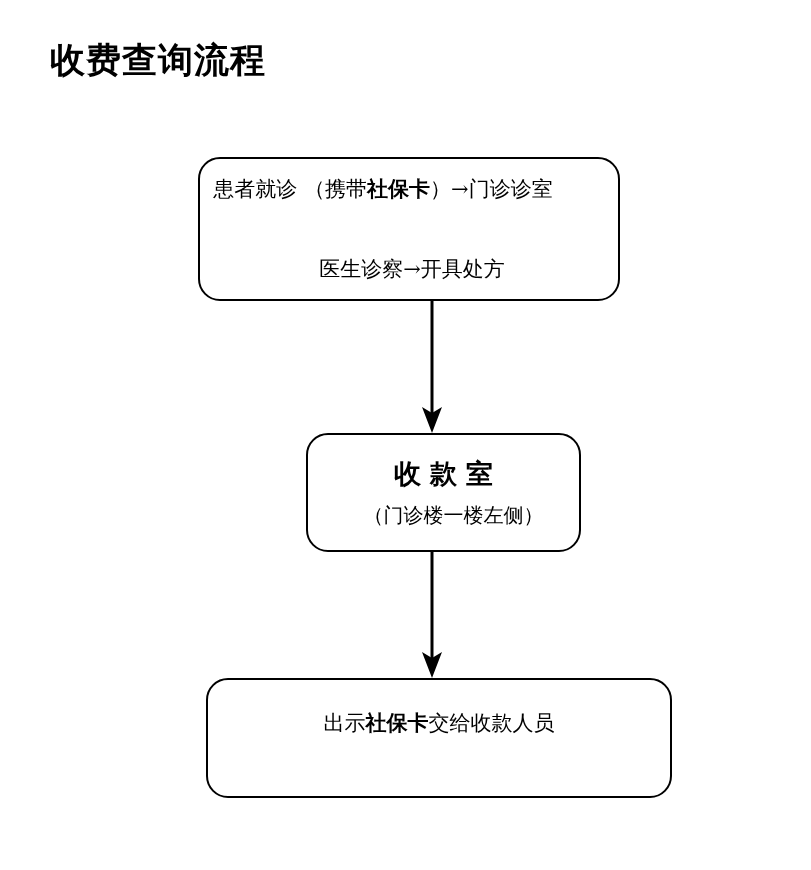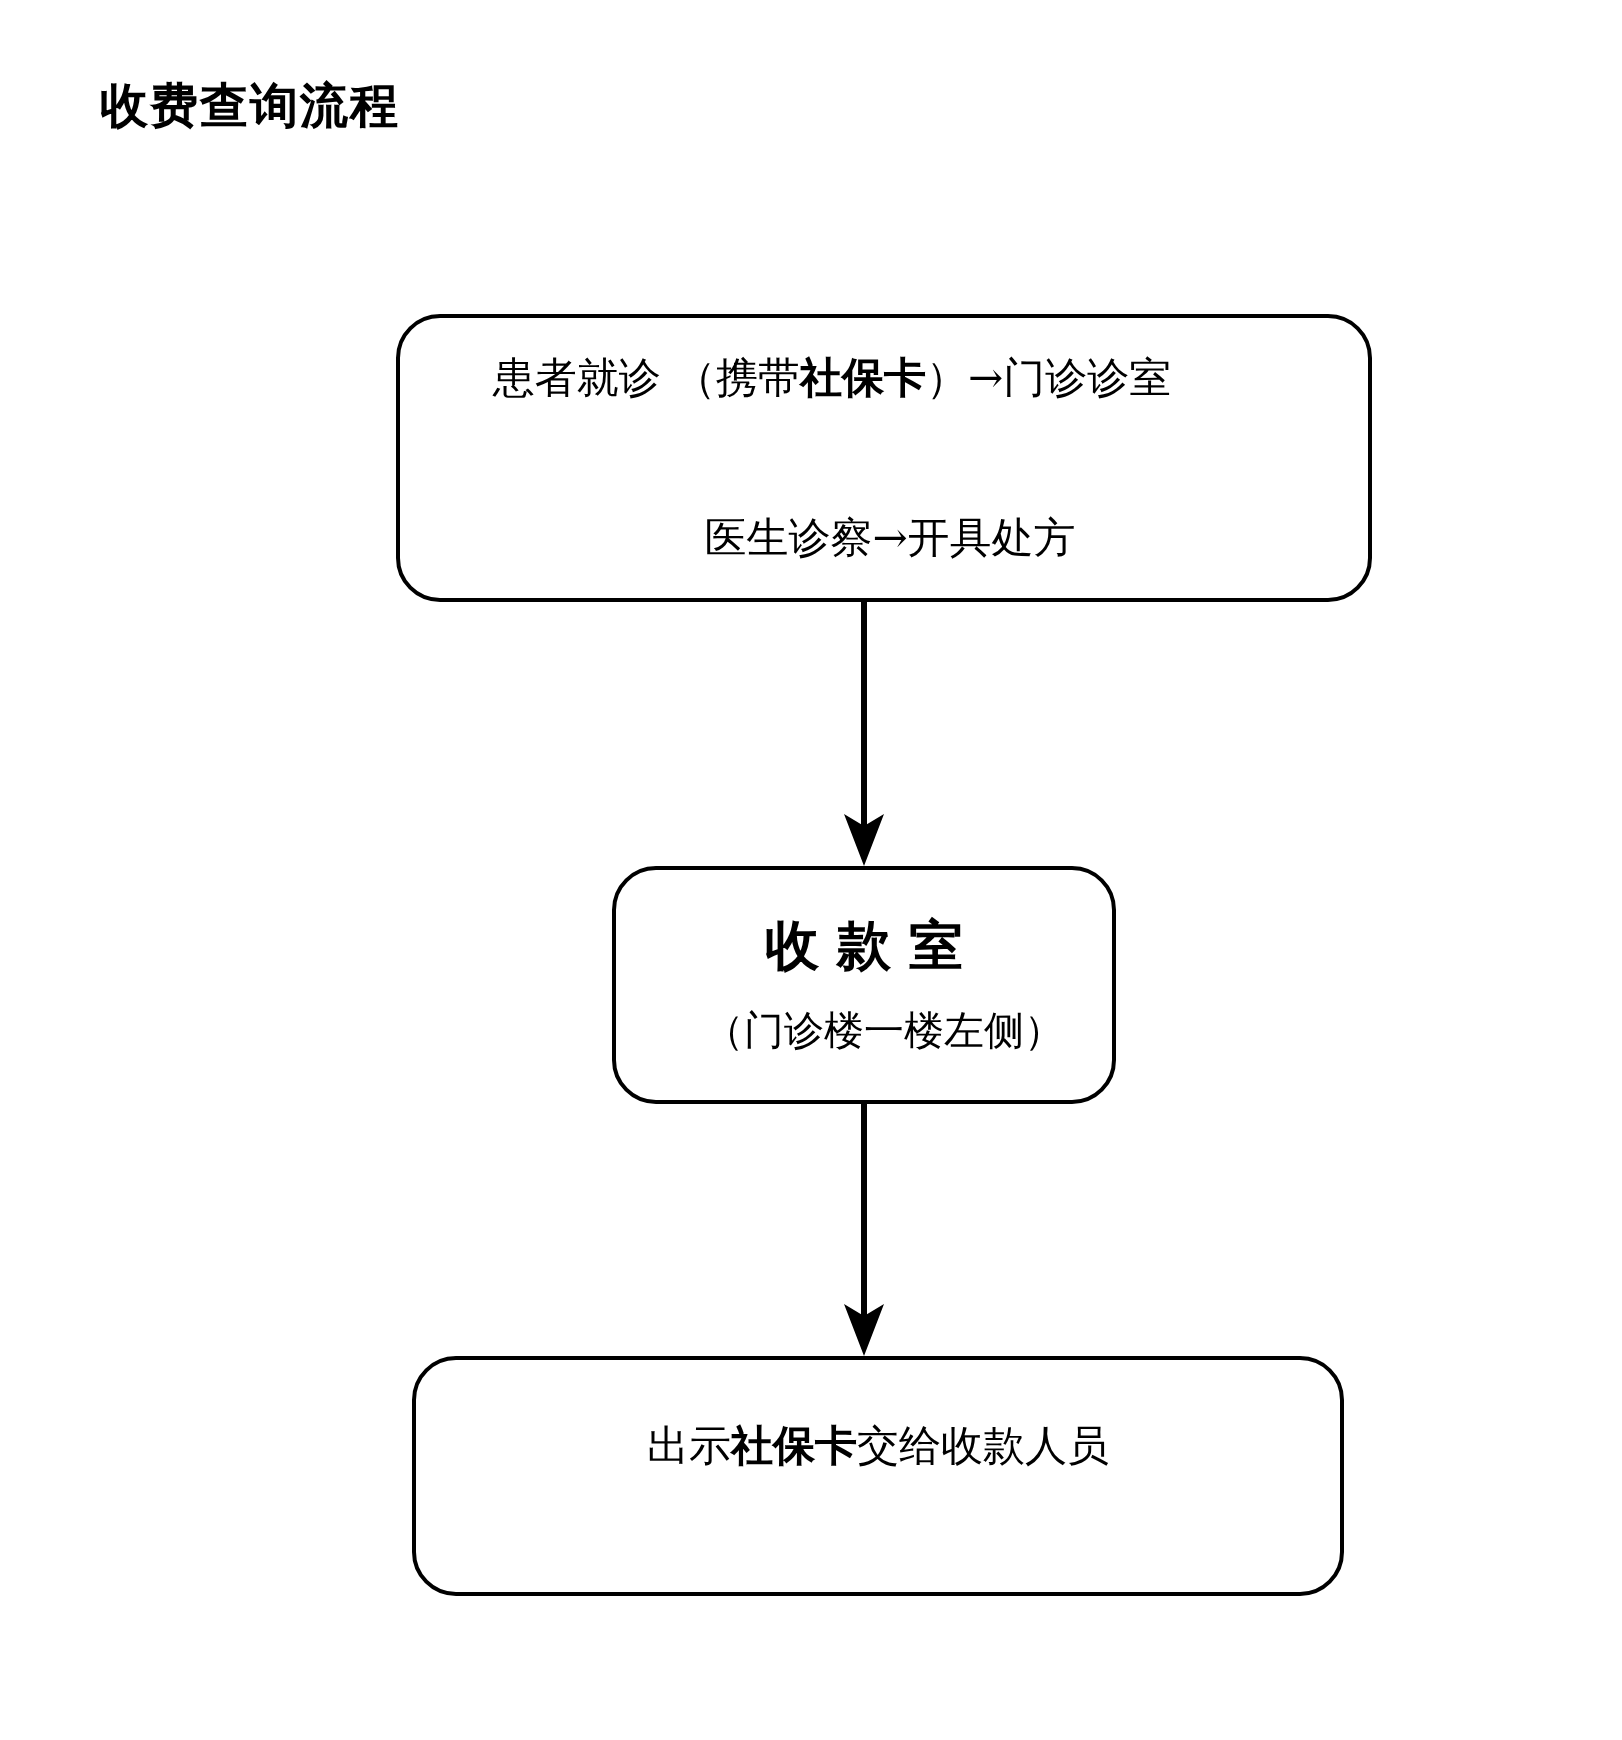--- a/index.html
+++ b/index.html
@@ -19,21 +19,21 @@
   #page-root {
     position: absolute;
     inset: 0;
   }
 
   
   .page-title {
     position: absolute;
     left: 50px;
     top: 38px;
-    font-size: 24px;
+    font-size: 35px;
     font-weight: bold;
     letter-spacing: 1px;
     line-height: 1.25;
     white-space: nowrap;
     color: #000000;
   }
 
   
   .flow-box {
     position: absolute;
@@ -54,39 +54,39 @@
   }
 
   .strong-term {
     font-weight: bold;
   }
 
   
   #box-visit {
     left: 198px;
     top: 157px;
-    width: 488px;
+    width: 422px;
     height: 144px;
   }
   #box-visit .line-1 {
     font-size: 21px;
     margin-bottom: 28px;
     padding-right: 52px;
   }
   #box-visit .line-2 {
     font-size: 21px;
     padding-left: 6px;
     margin-top: 28px;
   }
 
   
   #box-cashier {
     left: 306px;
     top: 433px;
-    width: 252px;
+    width: 275px;
     height: 119px;
   }
   #box-cashier .line-1 {
     font-size: 27px;
     font-weight: bold;
     letter-spacing: 9px;
     padding-left: 9px;
     margin-bottom: 14px;
   }
   #box-cashier .line-2 {

